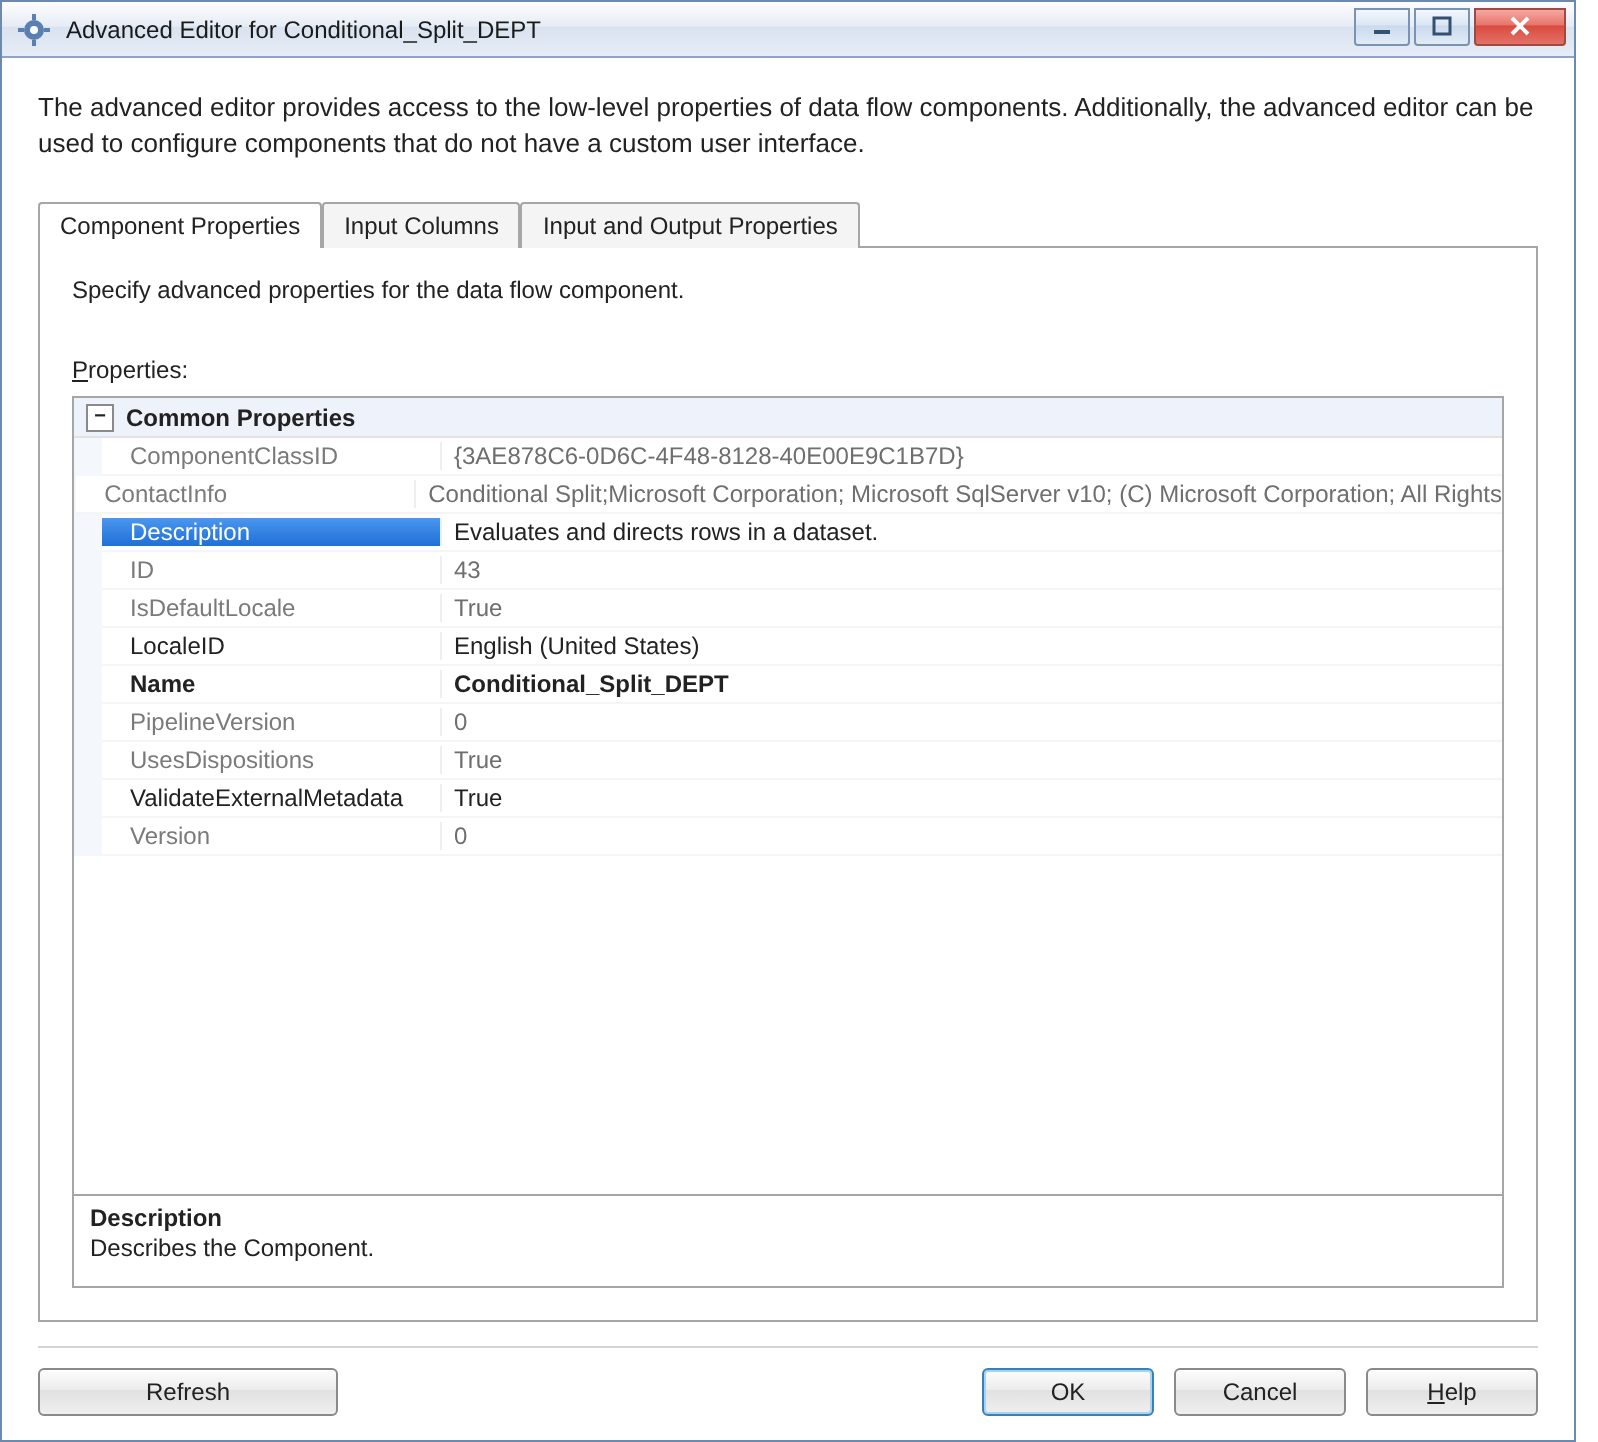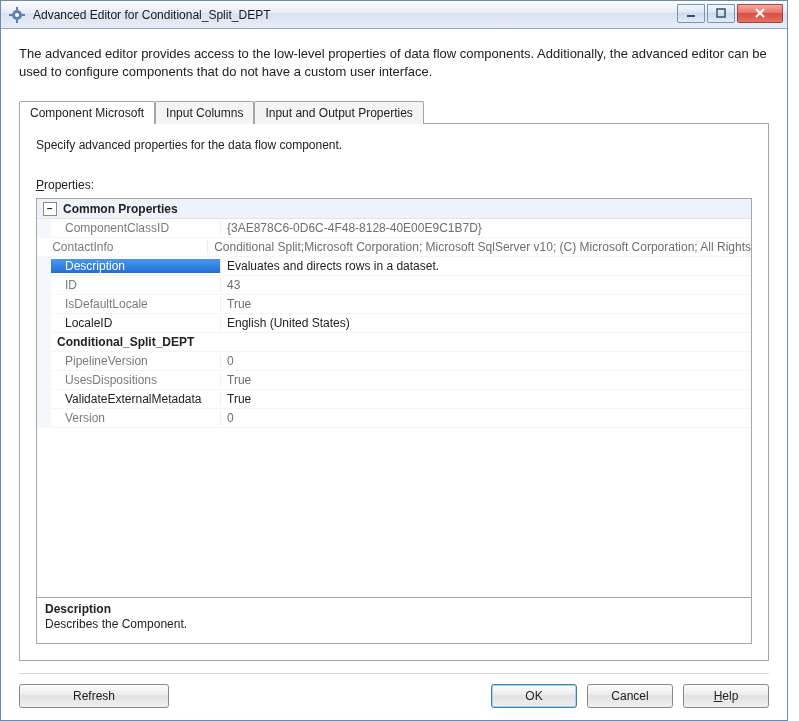--- a/index.html
+++ b/index.html
@@ -94,21 +94,21 @@
             <path d="M2 1 L10 9 M10 1 L2 9" stroke="#fff" stroke-width="2"></path>
           </svg>
       </div>
     </div>
   </div>
 
   <div class="content">
     <div class="intro">The advanced editor provides access to the low-level properties of data flow components. Additionally, the advanced editor can be used to configure components that do not have a custom user interface.</div>
 
     <div class="tabs">
-      <div class="tab active">Component Microsoft</div>
+      <div class="tab active">Component Properties</div>
       <div class="tab inactive">Input Columns</div>
       <div class="tab inactive">Input and Output Properties</div>
     </div>
 
     <div class="tabpanel">
       <div class="tabdesc">Specify advanced properties for the data flow component.</div>
       <div class="proplabel"><span class="ul">P</span><span>roperties:</span></div>
 
       <div class="grid-wrap">
         <div class="grid">
@@ -155,20 +155,21 @@
               <div class="grid-body-row editable">
                 <div class="gutter"></div>
                 <div class="cells">
                   <div class="key">LocaleID</div>
                   <div class="val">English (United States)</div>
                 </div>
               </div>
               <div class="grid-body-row bold">
                 <div class="gutter"></div>
                 <div class="cells">
+                  <div class="key">Name</div>
                   <div class="val">Conditional_Split_DEPT</div>
                 </div>
               </div>
               <div class="grid-body-row readonly">
                 <div class="gutter"></div>
                 <div class="cells">
                   <div class="key">PipelineVersion</div>
                   <div class="val">0</div>
                 </div>
               </div>

